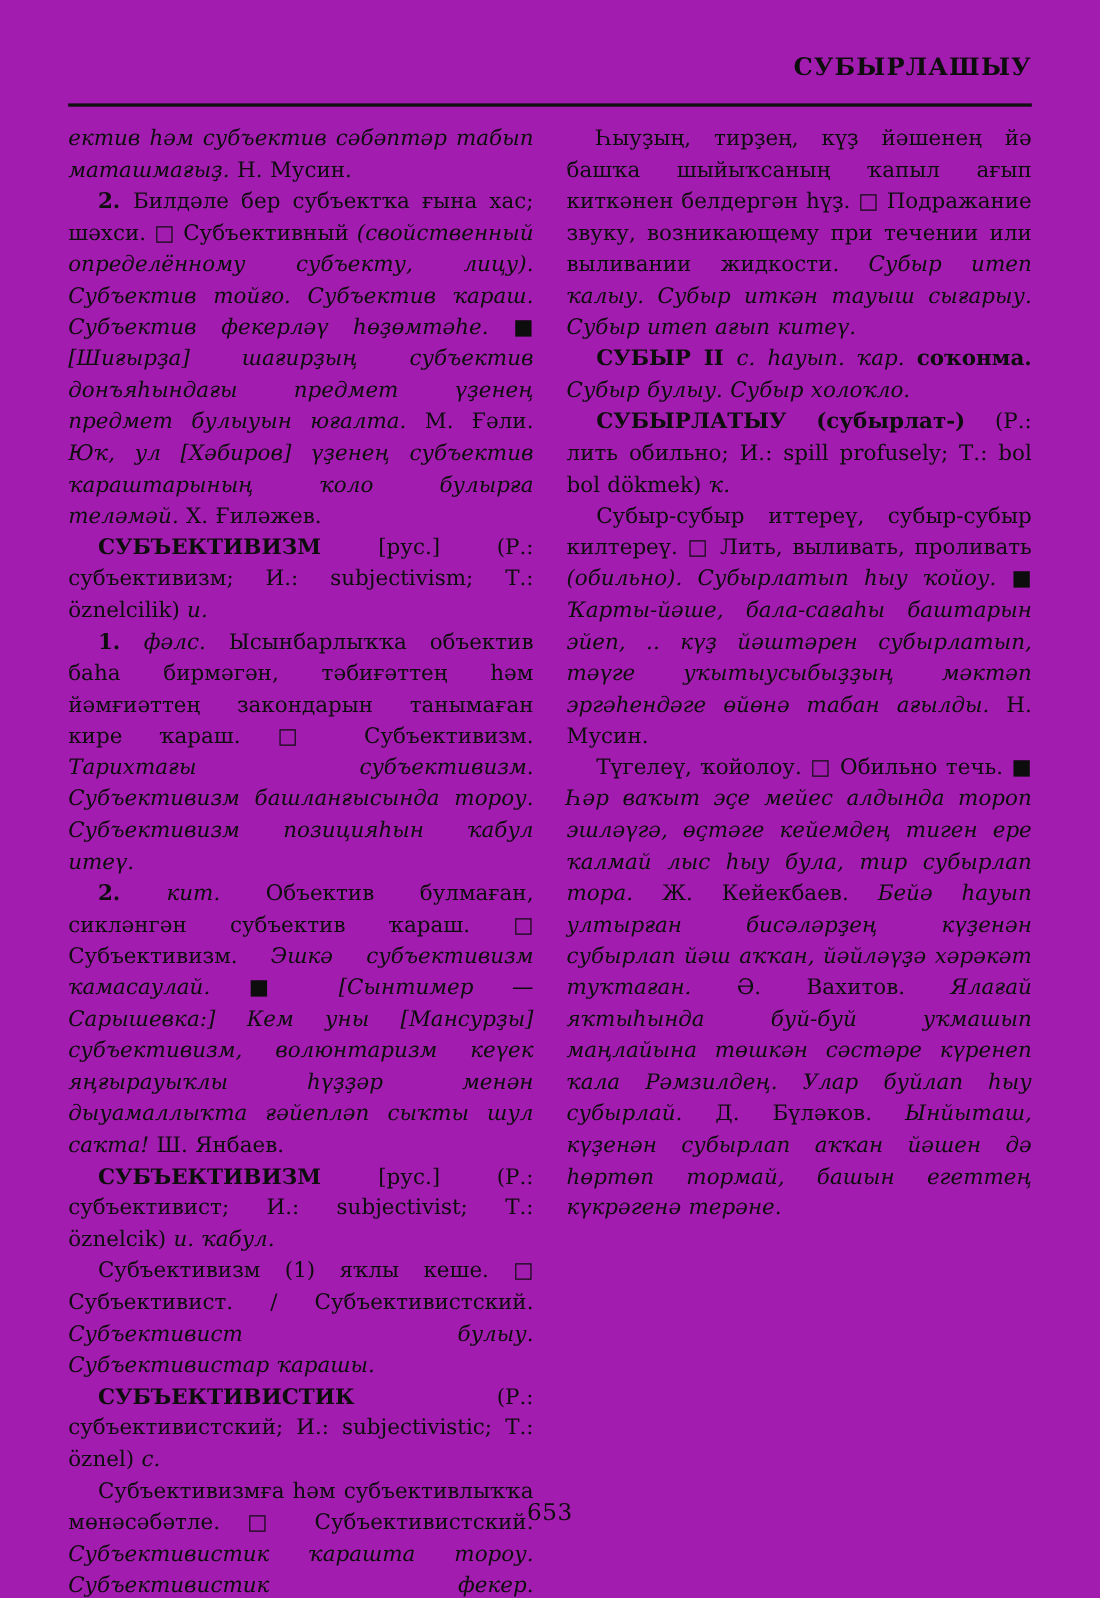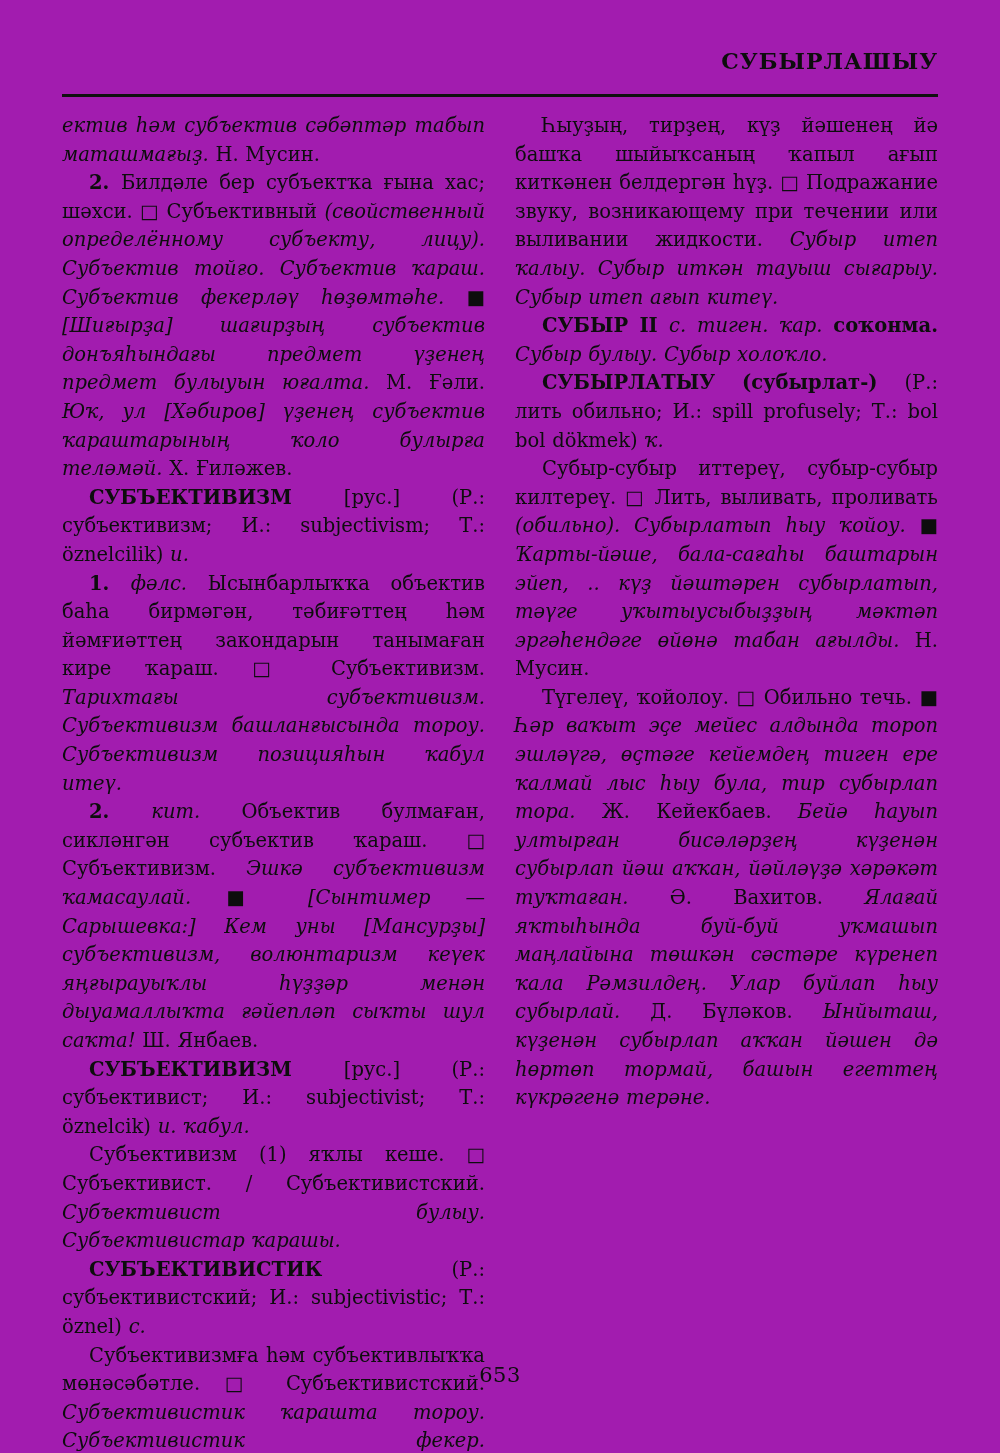--- a/index.html
+++ b/index.html
@@ -97,21 +97,21 @@
         <p class="para indent"><span class="run-b">СУБЪЕКТИВИЗМ </span><span class="run-n">[рус.] (Р.: субъективизм; И.: subjectivism; Т.: öznelcilik) </span><span class="run-i">и.</span></p>
         <p class="para indent"><span class="run-b">1. </span><span class="run-i">фәлс. </span><span class="run-n">Ысынбарлыҡҡа объектив баһа бирмәгән, тәбиғәттең һәм йәмғиәттең закондарын танымаған кире ҡараш. □ Субъективизм. </span><span class="run-i">Тарихтағы субъективизм. Субъективизм башланғысында тороу. Субъективизм позицияһын ҡабул итеү.</span></p>
         <p class="para indent"><span class="run-b">2. </span><span class="run-i">кит. </span><span class="run-n">Объектив булмаған, сикләнгән субъектив ҡараш. □ Субъективизм. </span><span class="run-i">Эшкә субъективизм ҡамасаулай. </span><span class="run-n">■ </span><span class="run-i">[Сынтимер — Сарышевка:] Кем уны [Мансурҙы] субъективизм, волюнтаризм кеүек яңғырауыҡлы һүҙҙәр менән дыуамаллыҡта ғәйепләп сыҡты шул саҡта! </span><span class="run-n">Ш. Янбаев.</span></p>
         <p class="para indent"><span class="run-b">СУБЪЕКТИВИЗМ </span><span class="run-n">[рус.] (Р.: субъективист; И.: subjectivist; Т.: öznelcik) </span><span class="run-i">и. ҡабул.</span></p>
         <p class="para indent"><span class="run-n">Субъективизм (1) яҡлы кеше. □ Субъективист. / Субъективистский. </span><span class="run-i">Субъективист булыу. Субъективистар ҡарашы.</span></p>
         <p class="para indent"><span class="run-b">СУБЪЕКТИВИСТИК </span><span class="run-n">(Р.: субъективистский; И.: subjectivistic; Т.: öznel) </span><span class="run-i">с.</span></p>
         <p class="para indent"><span class="run-n">Субъективизмға һәм субъективлыҡҡа мөнәсәбәтле. □ Субъективистский. </span><span class="run-i">Субъективистик ҡарашта тороу. Субъективистик фекер. Субъективистик рәүештә аңлатыу.</span></p>
       </div>
     <div class="col">
         <p class="para indent"><span class="run-n">Һыуҙың, тирҙең, күҙ йәшенең йә башҡа шыйыҡсаның ҡапыл ағып киткәнен белдергән һүҙ. □ Подражание звуку, возникающему при течении или выливании жидкости. </span><span class="run-i">Субыр итеп ҡалыу. Субыр иткән тауыш сығарыу. Субыр итеп ағып китеү.</span></p>
-        <p class="para indent"><span class="run-b">СУБЫР II </span><span class="run-i">с. тиген. ҡар. </span><span class="run-b">соҡонма. </span><span class="run-i">Субыр булыу. Субыр холоҡло.</span></p>
+        <p class="para indent"><span class="run-b">СУБЫР II </span><span class="run-i">с. һауып. ҡар. </span><span class="run-b">соҡонма. </span><span class="run-i">Субыр булыу. Субыр холоҡло.</span></p>
         <p class="para indent"><span class="run-b">СУБЫРЛАТЫУ (субырлат-) </span><span class="run-n">(Р.: лить обильно; И.: spill profusely; Т.: bol bol dökmek) </span><span class="run-i">ҡ.</span></p>
         <p class="para indent"><span class="run-n">Субыр-субыр иттереү, субыр-субыр килтереү. □ Лить, выливать, проливать </span><span class="run-i">(обильно). Субырлатып һыу ҡойоу. </span><span class="run-n">■ </span><span class="run-i">Ҡарты-йәше, бала-сағаһы баштарын эйеп, .. күҙ йәштәрен субырлатып, тәүге уҡытыусыбыҙҙың мәктәп эргәһендәге өйөнә табан ағылды. </span><span class="run-n">Н. Мусин.</span></p>
         <p class="para indent"><span class="run-n">Түгелеү, ҡойолоу. □ Обильно течь. ■ </span><span class="run-i">Һәр ваҡыт эҫе мейес алдында тороп эшләүгә, өҫтәге кейемдең тиген ере ҡалмай лыс һыу була, тир субырлап тора. </span><span class="run-n">Ж. Кейекбаев. </span><span class="run-i">Бейә һауып ултырған бисәләрҙең күҙенән субырлап йәш аҡҡан, йәйләүҙә хәрәкәт туҡтаған. </span><span class="run-n">Ә. Вахитов. </span><span class="run-i">Ялағай яҡтыһында буй-буй уҡмашып маңлайына төшкән сәстәре күренеп ҡала Рәмзилдең. Улар буйлап һыу субырлай. </span><span class="run-n">Д. Бүләков. </span><span class="run-i">Ынйыташ, күҙенән субырлап аҡҡан йәшен дә һөртөп тормай, башын егеттең күкрәгенә терәне. </span></p>
       </div>
   </div>
 
   <div class="footer">
     <span class="page-number">653</span>
   </div>
 

